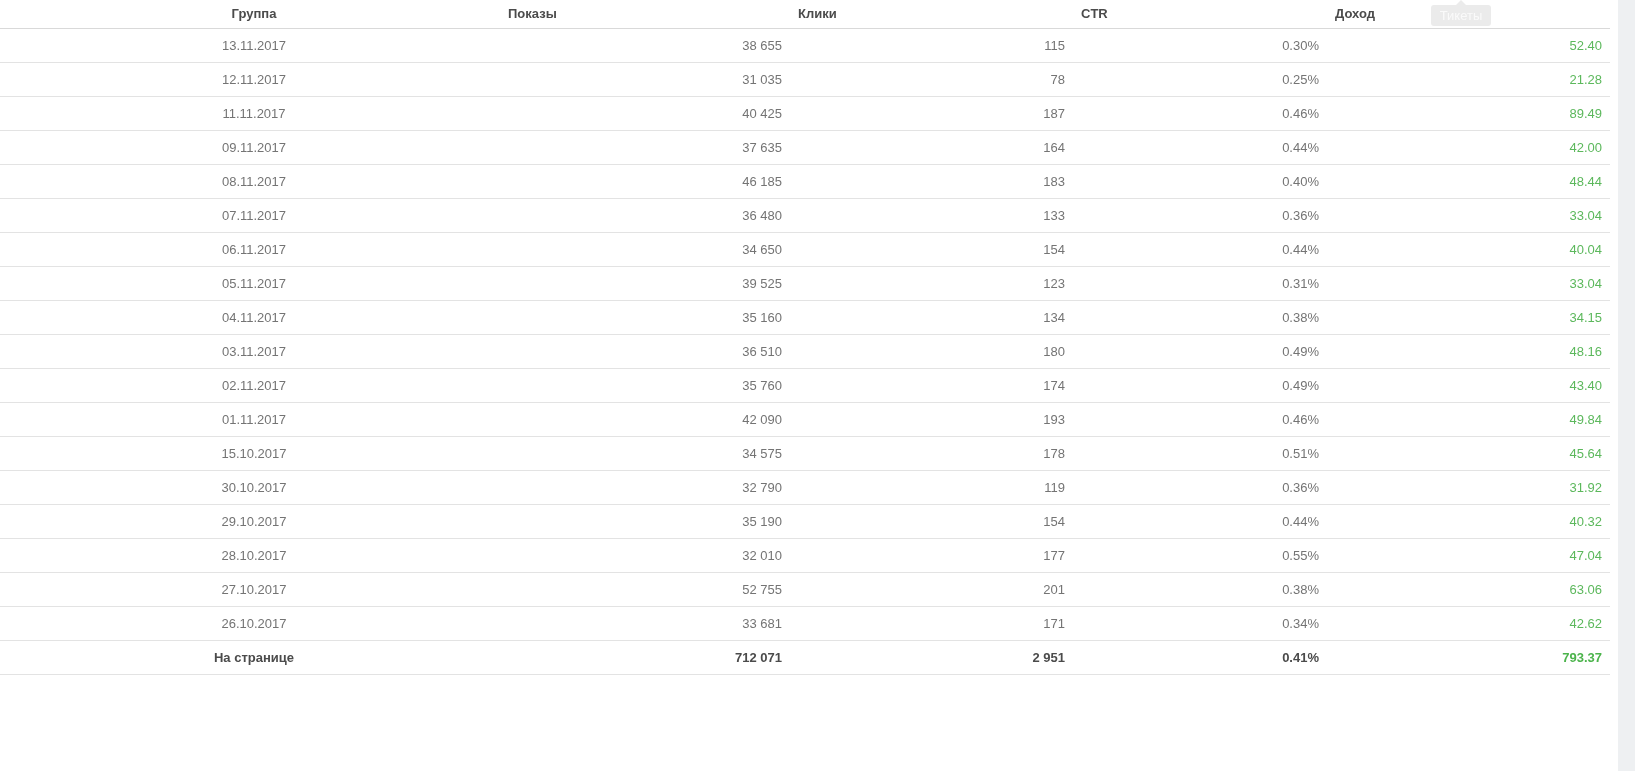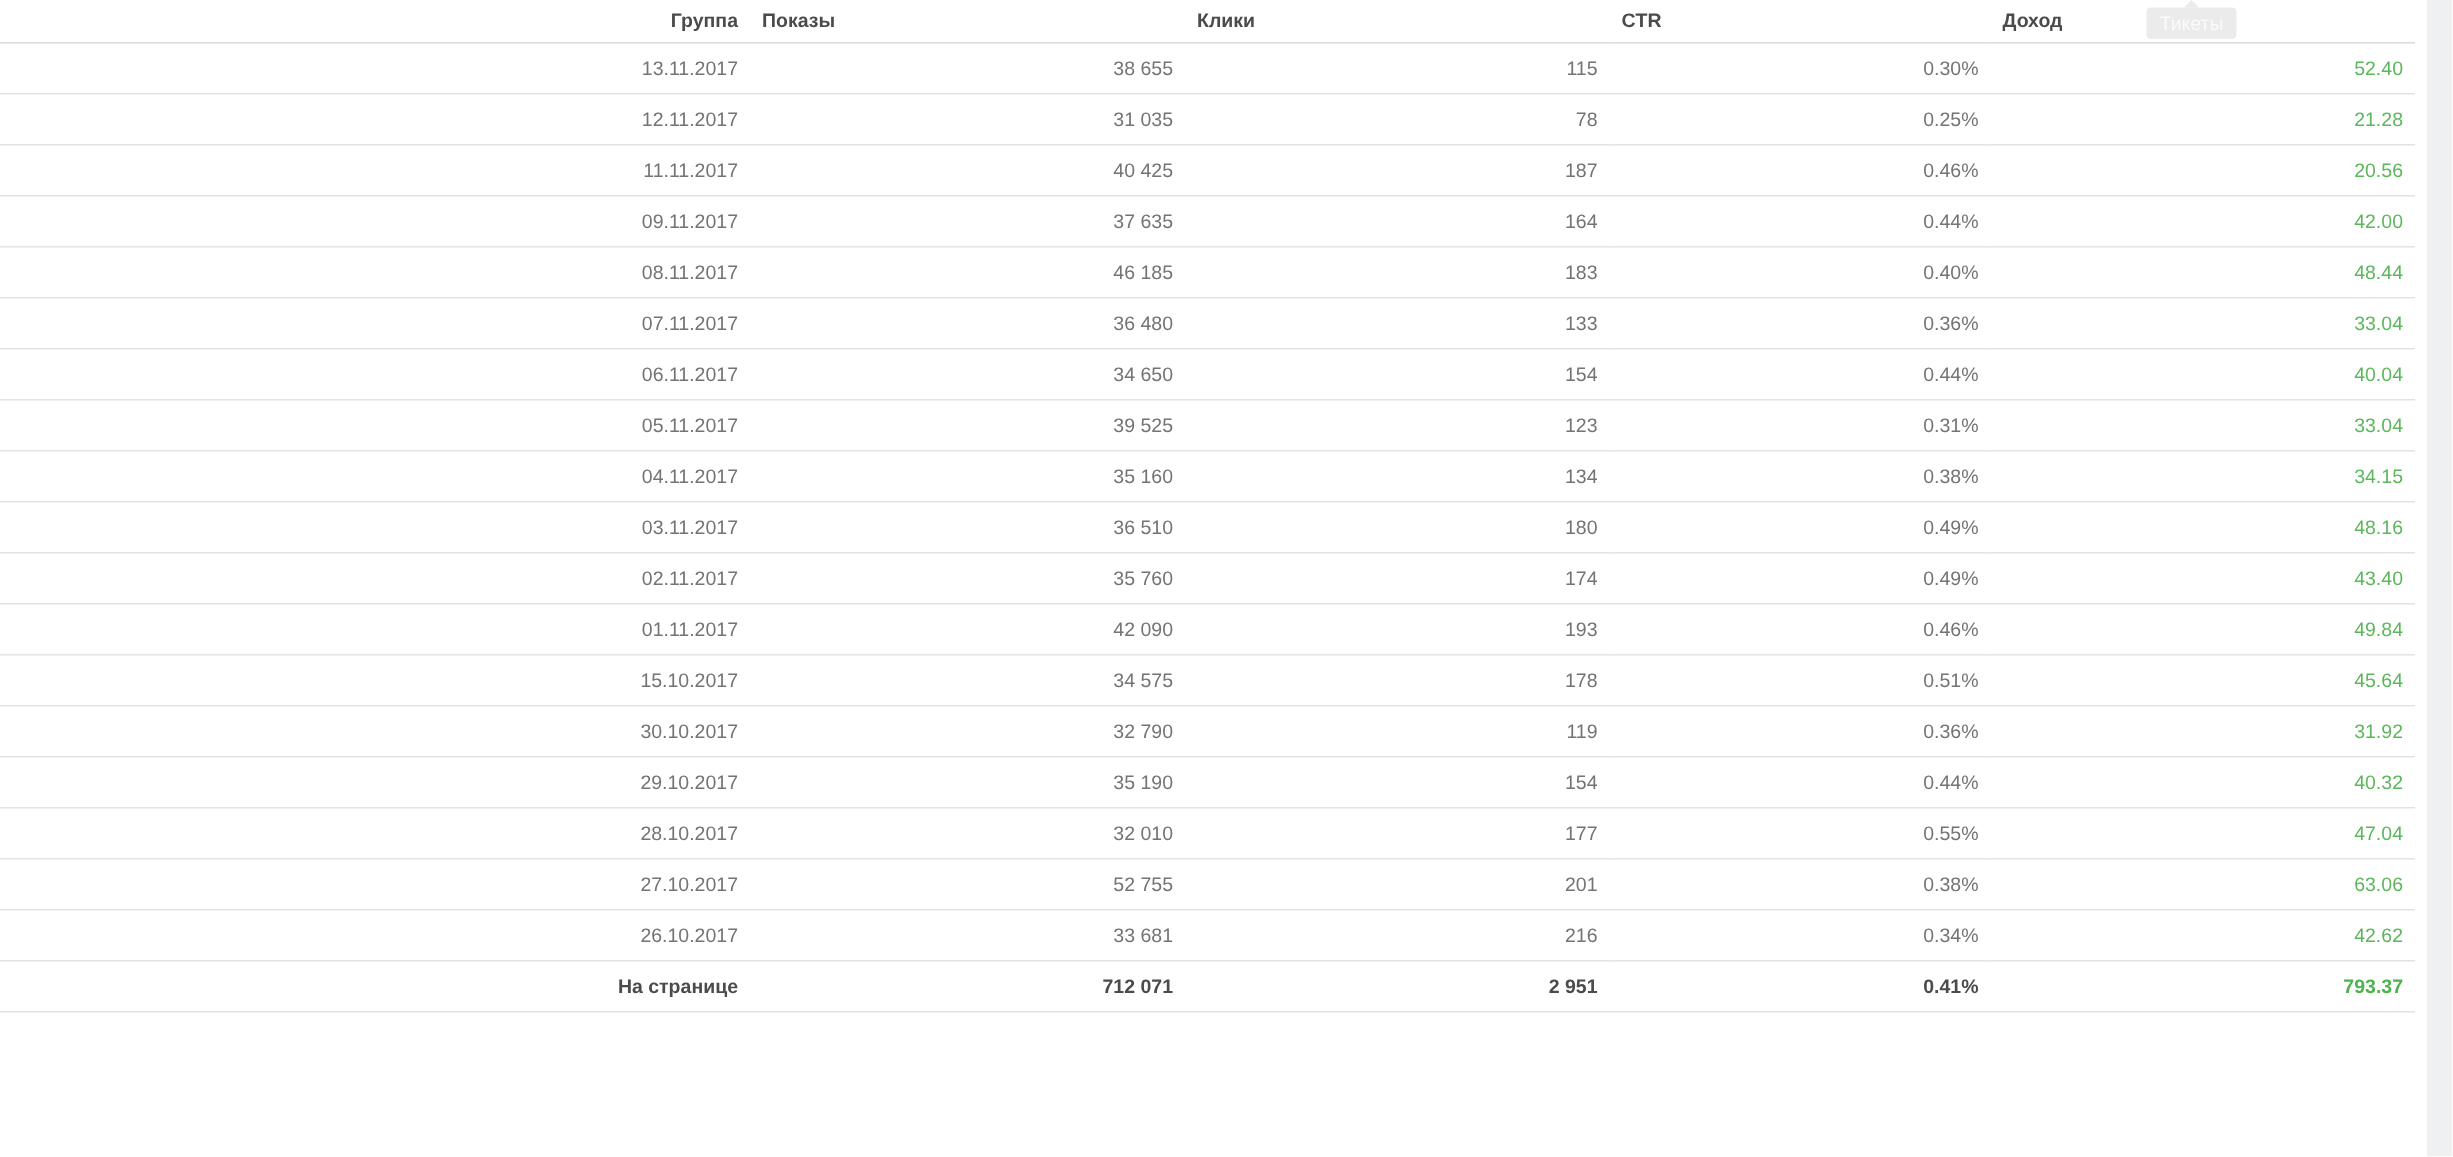--- a/index.html
+++ b/index.html
@@ -30,21 +30,21 @@
   td {
     font-size: 13px;
     color: #747474;
     height: 34px;
     padding: 0 8px;
     text-align: right;
     vertical-align: middle;
     border-bottom: 1px solid #e3e3e3;
     white-space: nowrap;
   }
-  th.c-group, td.c-group { text-align: right; padding-left: 16px; }
+  th.c-group, td.c-group { text-align: center; padding-left: 16px; }
   td.revenue { color: #5cb85c; }
   tr.total td { font-weight: 700; color: #4b4b4b; }
   tr.total td.revenue { color: #4cb44c; }
   .tooltip-badge {
     position: absolute;
     left: 1431px; top: 5px;
     width: 60px; height: 21px;
     line-height: 21px;
     text-align: center;
     background: #ebebeb;
@@ -104,21 +104,21 @@
     <td>31 035</td>
     <td>78</td>
     <td>0.25%</td>
     <td class="revenue">21.28</td>
   </tr>
         <tr>
     <td class="c-group">11.11.2017</td>
     <td>40 425</td>
     <td>187</td>
     <td>0.46%</td>
-    <td class="revenue">20.56</td>
+    <td class="revenue">89.49</td>
   </tr>
         <tr>
     <td class="c-group">09.11.2017</td>
     <td>37 635</td>
     <td>164</td>
     <td>0.44%</td>
     <td class="revenue">42.00</td>
   </tr>
         <tr>
     <td class="c-group">08.11.2017</td>
@@ -207,21 +207,21 @@
         <tr>
     <td class="c-group">27.10.2017</td>
     <td>52 755</td>
     <td>201</td>
     <td>0.38%</td>
     <td class="revenue">63.06</td>
   </tr>
         <tr>
     <td class="c-group">26.10.2017</td>
     <td>33 681</td>
-    <td>216</td>
+    <td>171</td>
     <td>0.34%</td>
     <td class="revenue">42.62</td>
   </tr>
       </tbody>
     <tbody>
       <tr class="total">
         <td class="c-group">На странице</td>
         <td>712 071</td>
         <td>2 951</td>
         <td>0.41%</td>

